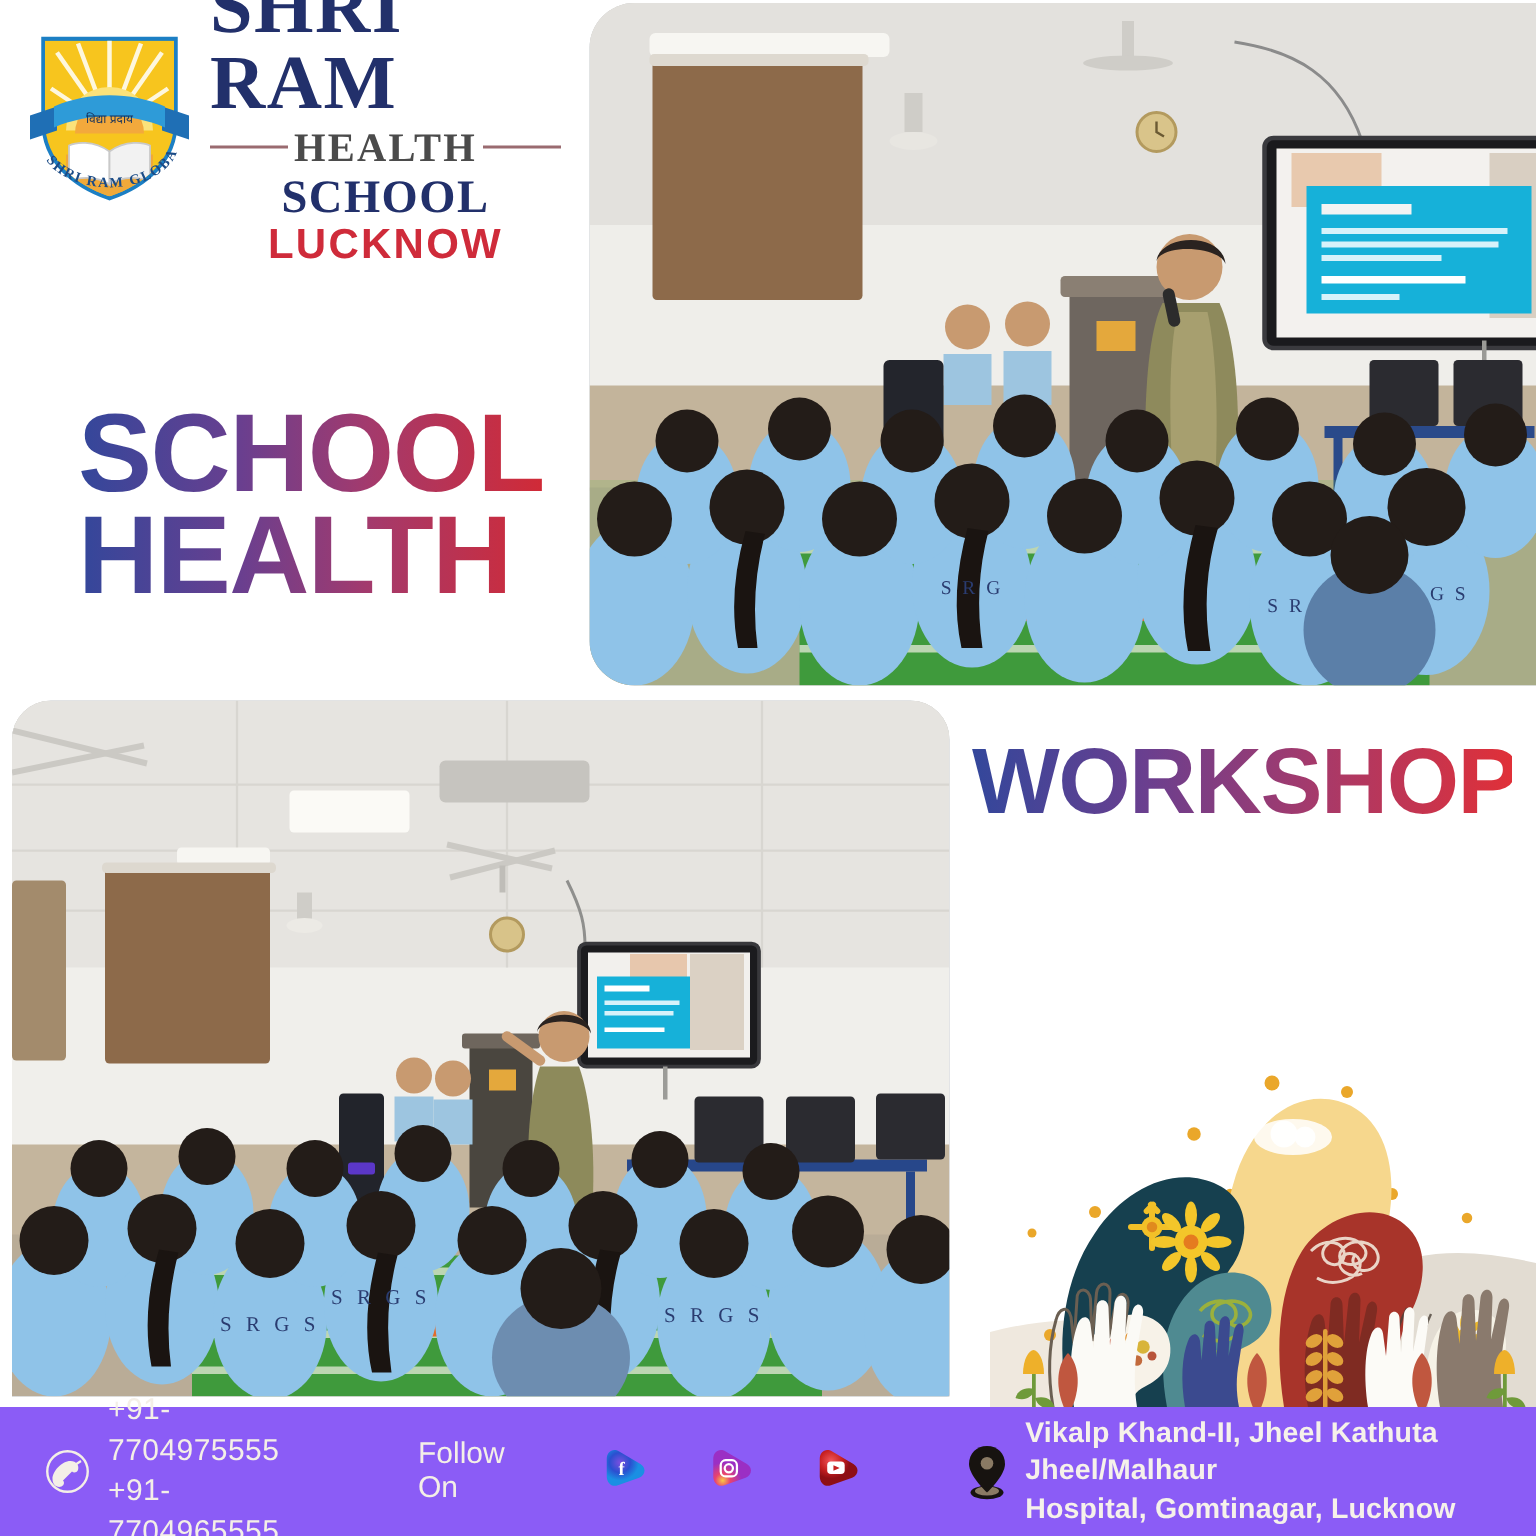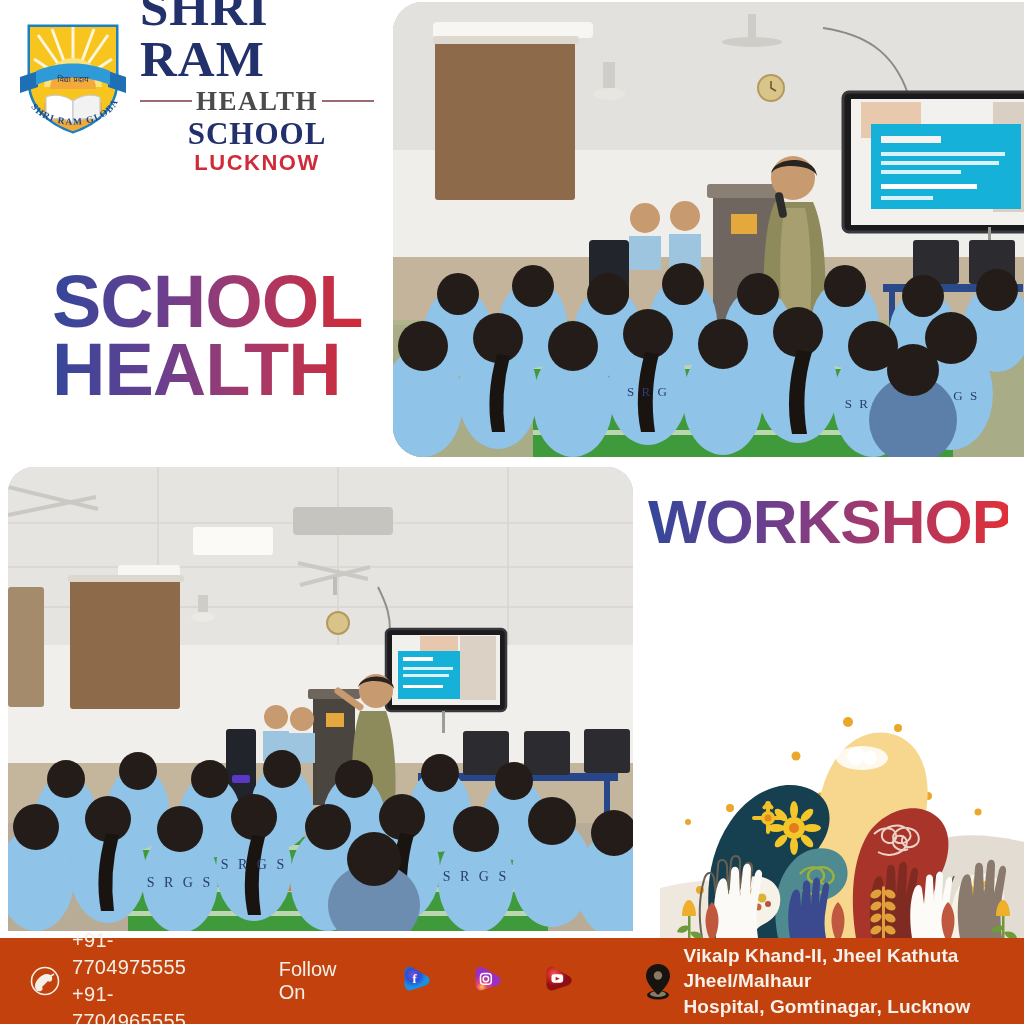--- a/index.html
+++ b/index.html
@@ -9,21 +9,21 @@
   
   .logo-block{position:absolute;left:14px;top:8px;width:360px;height:140px;display:flex;align-items:center;}
   .crest{position:relative;width:118px;height:126px;flex:0 0 118px;}
   .crest svg{width:100%;height:100%;display:block;}
   .logo-text{margin-left:8px;display:flex;flex-direction:column;align-items:center;line-height:1;}
   .lt-shriram{font-family:"Liberation Serif",serif;font-weight:bold;font-size:51px;color:#22306b;letter-spacing:1px;}
   .lt-globalrow{display:flex;align-items:center;justify-content:center;width:100%;margin-top:3px;}
   .lt-rule{height:1.5px;background:#9a6b70;flex:1 1 auto;min-width:10px;}
   .lt-global{font-family:"Liberation Serif",serif;font-weight:bold;font-size:27px;color:#4b4b4b;letter-spacing:1.5px;padding:0 4px;}
   .lt-school{font-family:"Liberation Serif",serif;font-weight:bold;font-size:31px;color:#22306b;letter-spacing:1px;margin-top:3px;}
-  .lt-lucknow{font-family:"Liberation Sans",sans-serif;font-weight:bold;font-size:22px;color:#cf2b3a;letter-spacing:1.5px;margin-top:3px;}
+  .lt-lucknow{font-family:"Liberation Sans",sans-serif;font-weight:bold;font-size:28px;color:#cf2b3a;letter-spacing:1.5px;margin-top:3px;}
 
   
   .headline-left{position:absolute;left:52px;top:268px;}
   .hl-line{font-family:"Liberation Sans",sans-serif;font-weight:bold;font-size:74px;line-height:0.92;letter-spacing:-1px;
     background:linear-gradient(90deg,#33479b 0%,#6a3f8f 35%,#a33a6d 62%,#d12a36 100%);
     -webkit-background-clip:text;background-clip:text;color:transparent;-webkit-text-fill-color:transparent;}
 
   
   .headline-right{position:absolute;left:648px;top:492px;width:360px;text-align:left;}
   .hr-line{font-family:"Liberation Sans",sans-serif;font-weight:bold;font-size:62px;line-height:0.96;letter-spacing:-1px;
@@ -35,21 +35,21 @@
   .photo{position:absolute;overflow:hidden;background:#c9cdd2;}
   #photo-top{left:393px;top:2px;width:631px;height:455px;border-radius:30px 0 0 30px;}
   #photo-bottom{left:8px;top:467px;width:625px;height:464px;border-radius:26px 26px 0 0;box-shadow:0 0 0 5px #fff;}
   .photo svg{width:100%;height:100%;display:block;}
 
   
   #illustration{position:absolute;left:660px;top:700px;width:364px;height:240px;}
   #illustration svg{width:100%;height:100%;display:block;}
 
   
-  #footer{position:absolute;left:0;bottom:0;width:1024px;height:86px;background:#c2410c;display:flex;align-items:center;}
+  #footer{position:absolute;left:0;bottom:0;width:1024px;height:86px;background:#8b5cf6;display:flex;align-items:center;}
   .f-phone{display:flex;align-items:center;margin-left:28px;}
   .f-phone .ico{width:34px;height:34px;flex:0 0 34px;margin-right:10px;}
   .f-phone .nums{display:flex;flex-direction:column;color:#f4efe7;font-size:20px;line-height:1.35;letter-spacing:.3px;}
   .f-follow{display:flex;align-items:center;margin-left:76px;gap:36px;}
   .f-follow .lbl{color:#f4efe7;font-size:20px;margin-right:12px;}
   .soc{width:34px;height:30px;margin-right:7px;}
   .f-addr{display:flex;align-items:center;margin-left:64px;}
   .f-addr .pin{width:30px;height:38px;flex:0 0 30px;margin-right:10px;}
   .f-addr .lines{display:flex;flex-direction:column;color:#f6f1ea;font-size:19px;line-height:1.35;font-weight:bold;letter-spacing:.1px;}
 </style>

